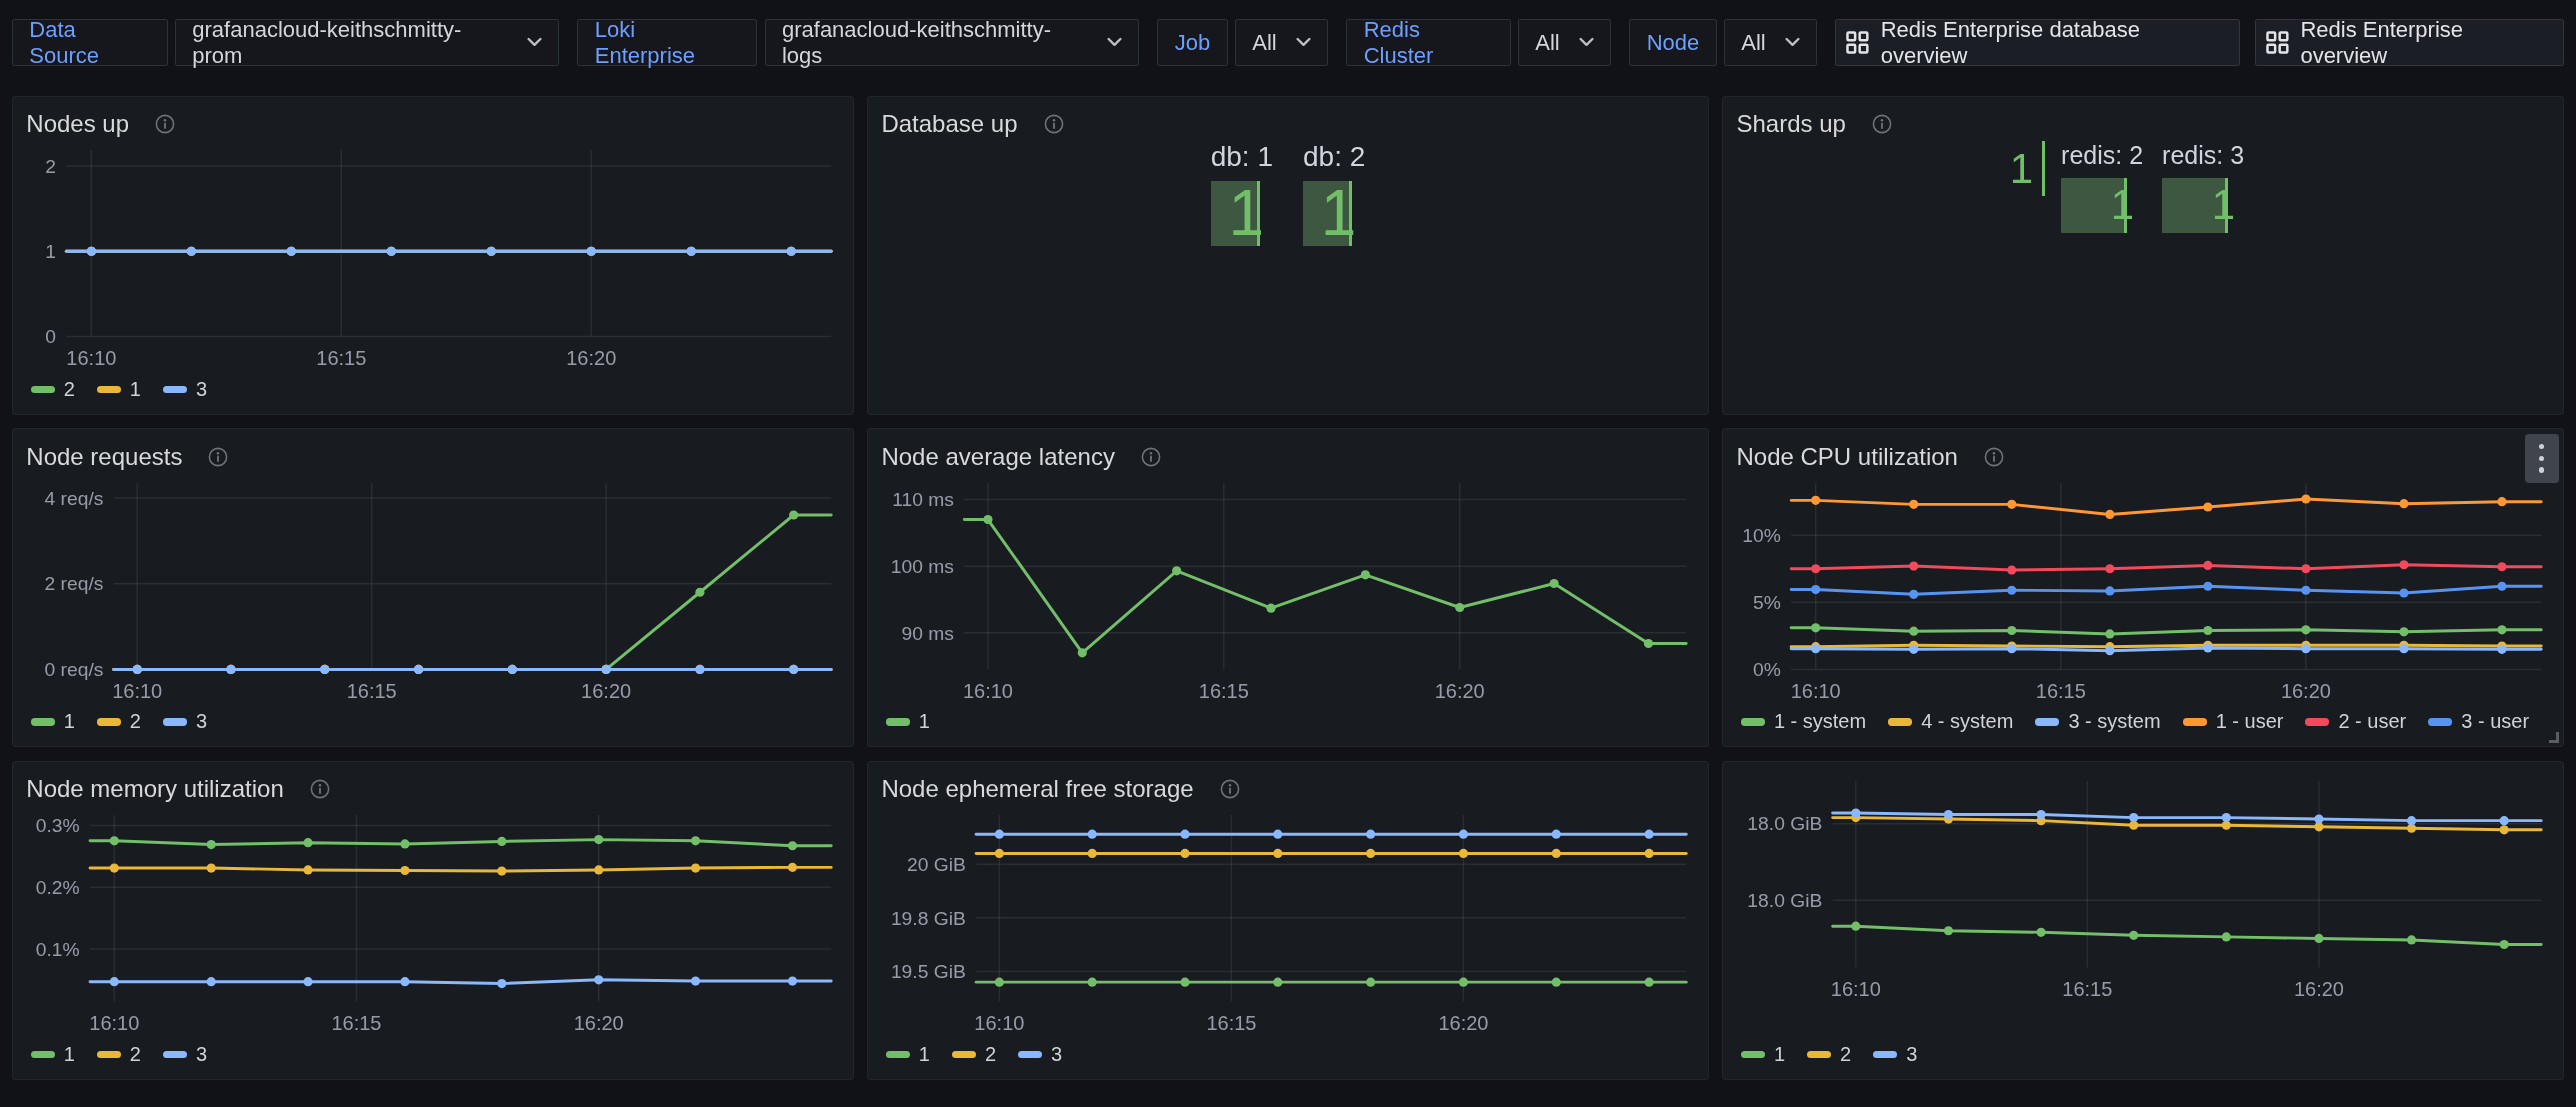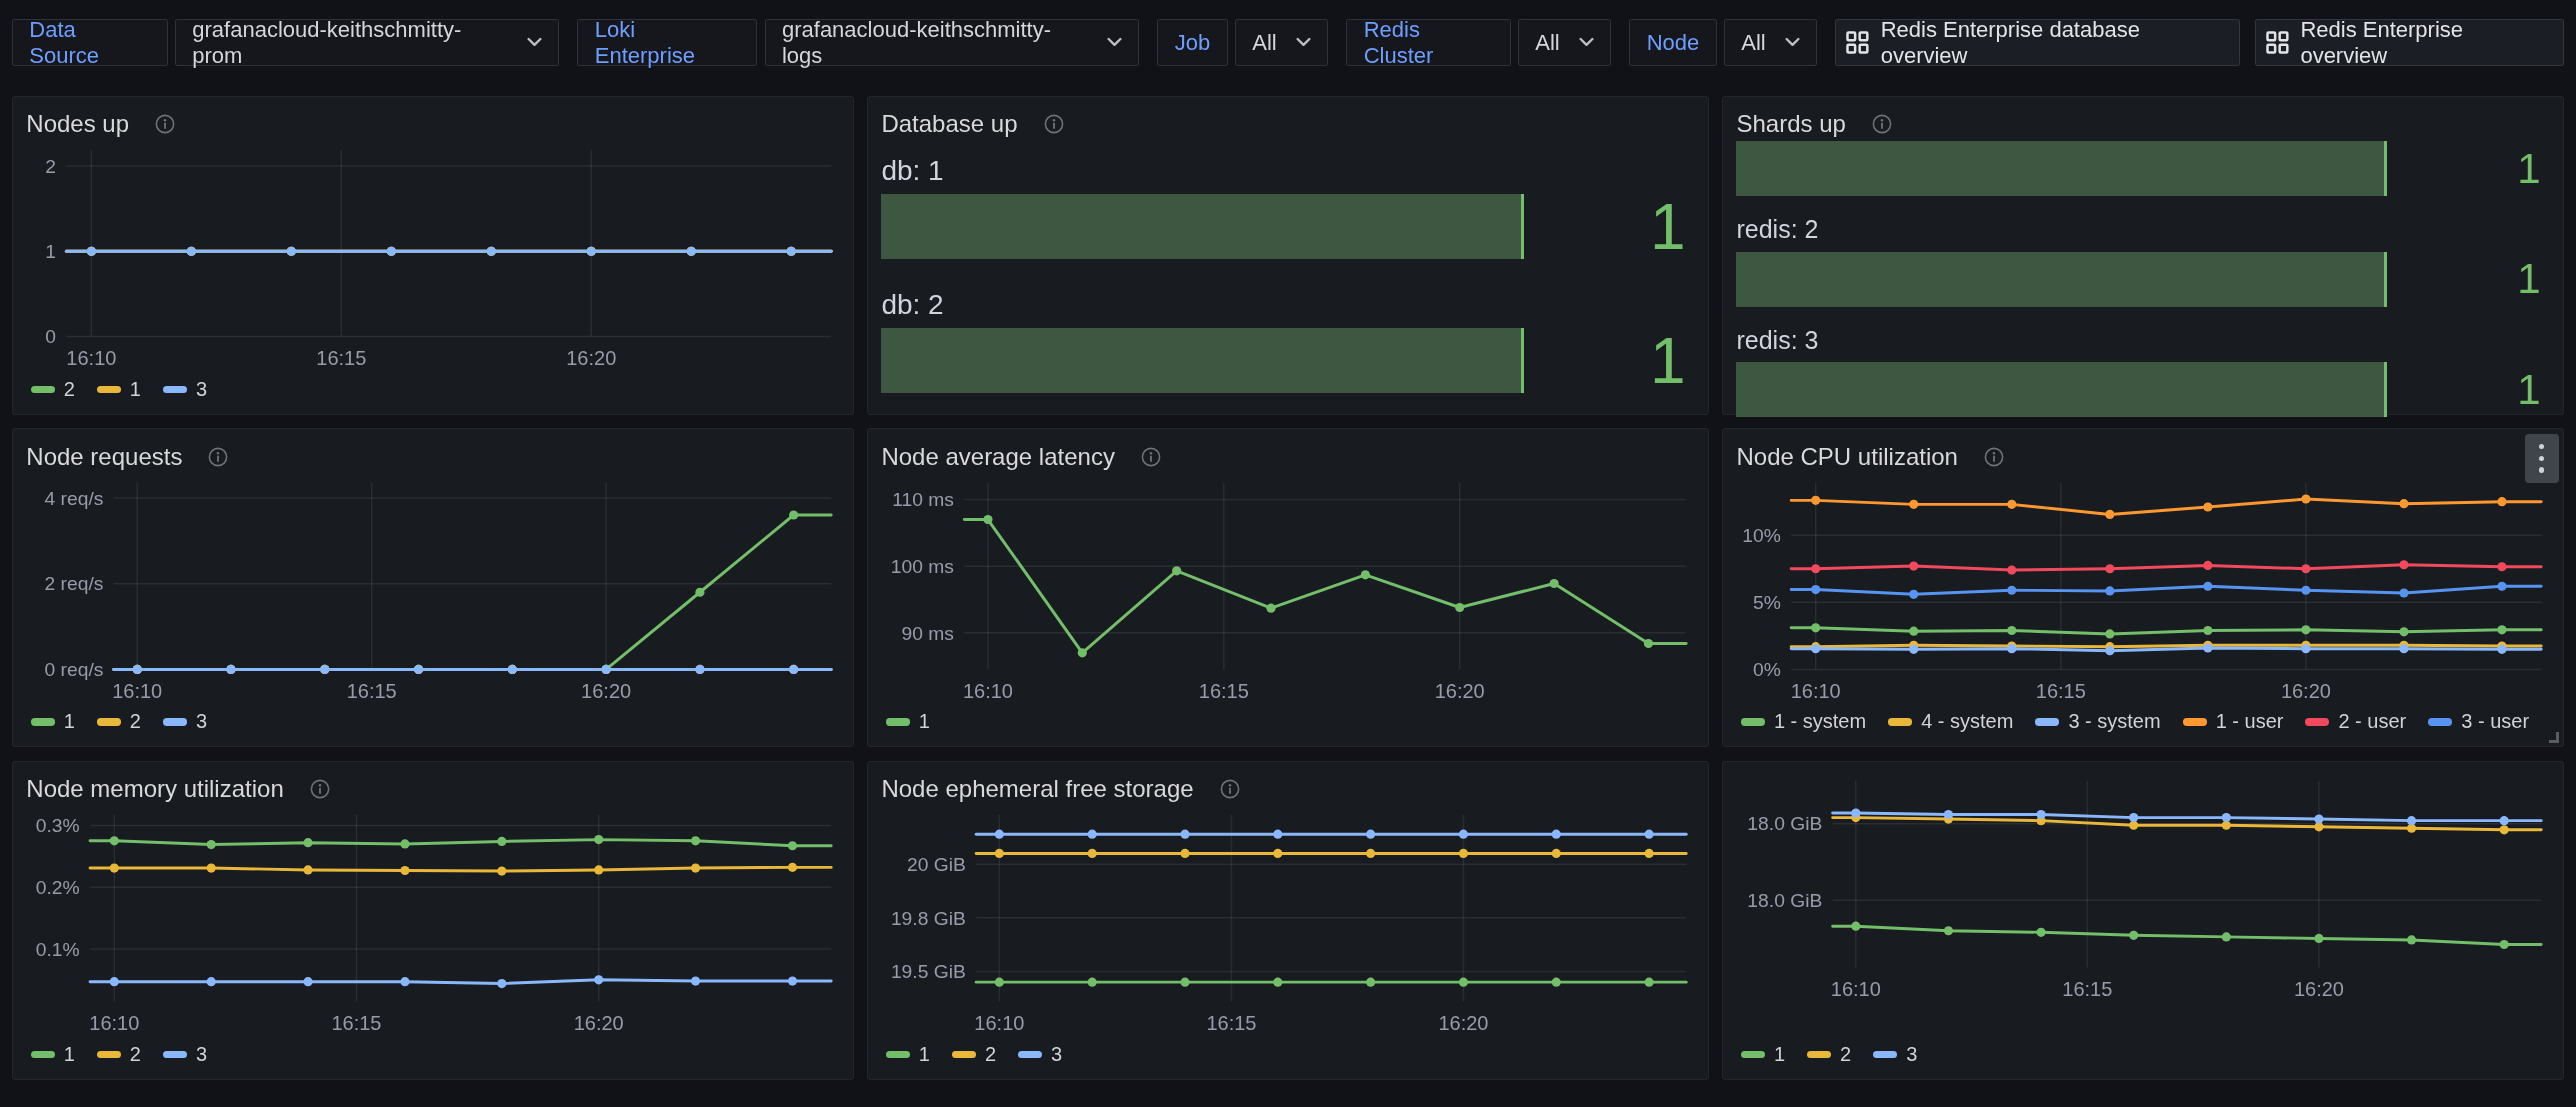--- a/index.html
+++ b/index.html
@@ -30,21 +30,21 @@
   .info-icon { width:22px; height:22px; opacity:.75; }
   .chart-area { flex:1; position:relative; }
   .chart-area svg { position:absolute; inset:0; }
   .legend { flex:none; height:34px; display:flex; align-items:center; gap:22px;
     padding-left:4.4px; overflow:hidden; }
   .legend-item { display:flex; align-items:center; gap:9px; font-size:20px;
     color:#d2d3d7; cursor:pointer; white-space:nowrap; }
   .legend-chip { width:24px; height:7.4px; border-radius:3.7px; flex:none; }
 
   
-  .bg-body { flex:1; display:flex; flex-direction:column; justify-content:center; }
+  .bg-body { flex:1; display:flex; justify-content:center; }
   .bg-row { position:relative; }
   .bg-label { color:#d2d4dd; margin-bottom:7.4px; }
   .bg-track { position:relative; width:100%; }
   .bg-fill { position:absolute; left:0; top:0; bottom:0; background:#3d5741;
     border-right:3.7px solid #73bf69; }
   .bg-value { position:absolute; right:9px; top:50%; transform:translateY(-50%);
     color:#73bf69; line-height:1; }
 
   
   .kebab { position:absolute; top:4.4px; right:4.4px; width:34px; height:49px;

